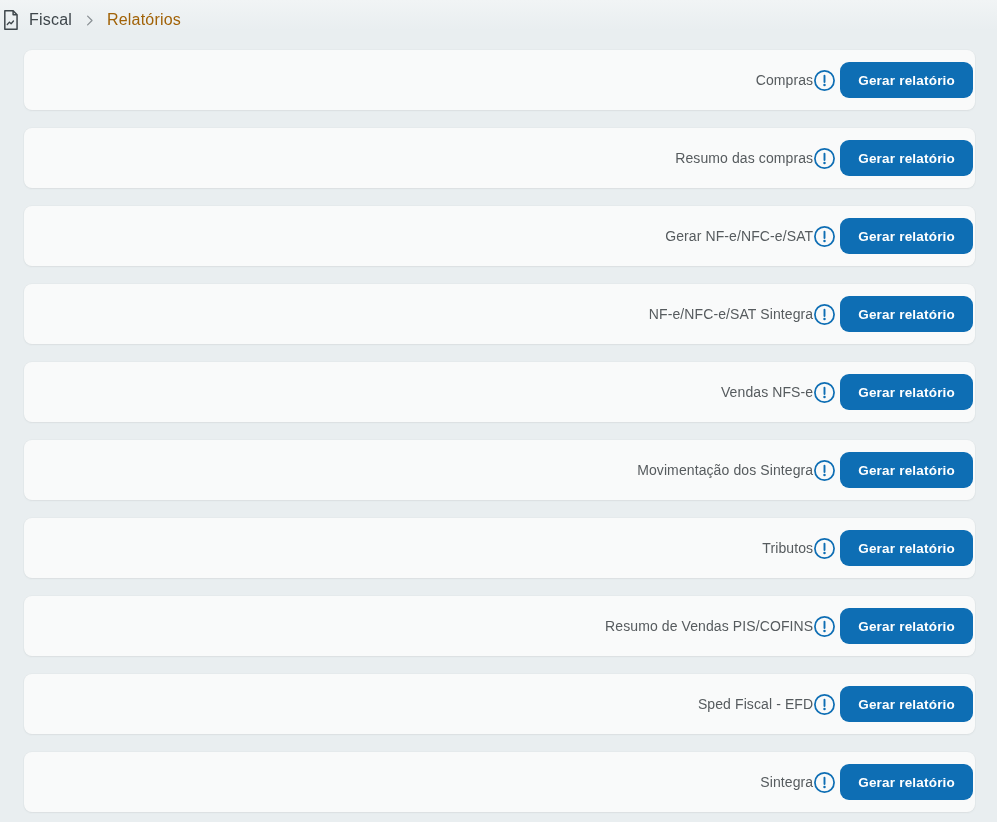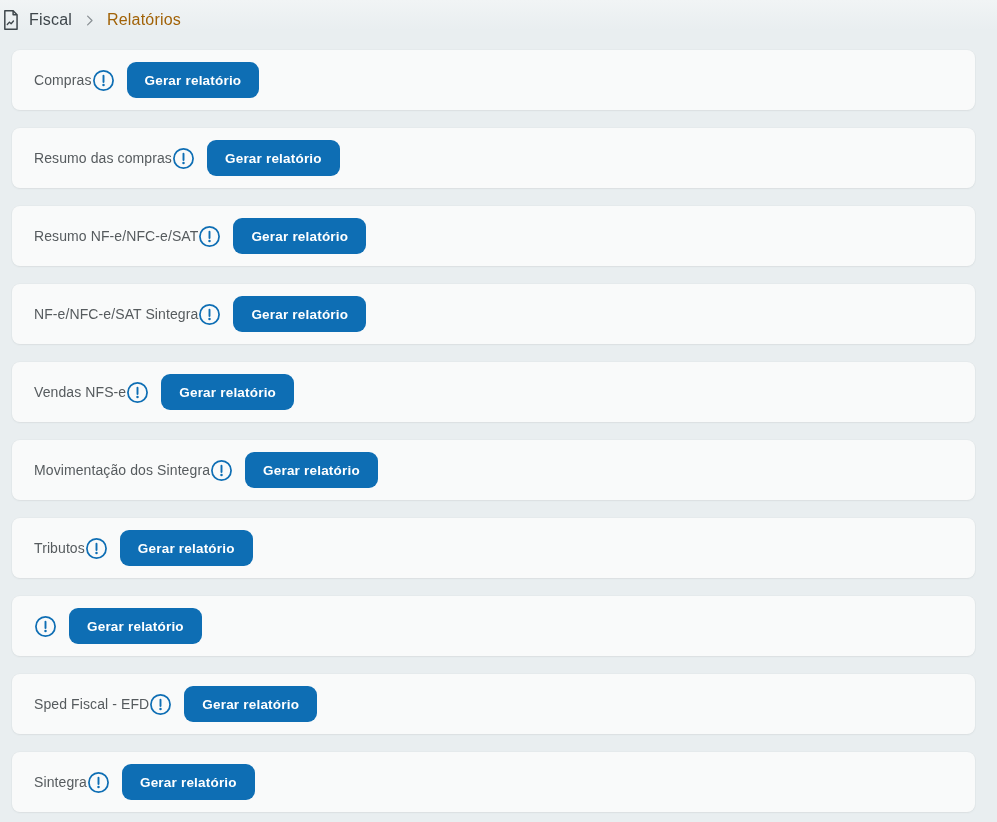--- a/index.html
+++ b/index.html
@@ -38,29 +38,30 @@
     gap: 18px;
     padding: 10px 22px 0 12px;
   }
   .report-card {
     height: 60px;
     background: #f9fafa;
     border-radius: 8px;
     box-shadow: 0 1px 2px rgba(50,60,70,0.06), 0 0 0 1px rgba(50,60,70,0.02);
     display: flex;
     align-items: center;
-    justify-content: flex-start;
+    justify-content: flex-end;
     padding: 0 2px 0 22px;
+    margin-left: 12px;
   }
   .report-title {
     font-size: 14px;
     color: #565b5e;
     letter-spacing: .1px;
   }
-  .card-actions { display: flex; align-items: center; gap: 12px; }
+  .card-actions { display: flex; align-items: center; gap: 4px; }
   .info-icon {
     width: 23px; height: 23px;
     color: #0e6eb4;
     display: flex; align-items: center; justify-content: center;
     cursor: pointer;
   }
   .generate-btn {
     background: #0e6eb4;
     color: #ffffff;
     border: none;
@@ -119,21 +120,21 @@
           <circle cx="12" cy="12" r="10" stroke="currentColor" stroke-width="1.8"></circle>
           <line x1="12" y1="7" x2="12" y2="13.5" stroke="currentColor" stroke-width="2" stroke-linecap="round"></line>
           <circle cx="12" cy="16.8" r="1.3" fill="currentColor"></circle>
         </svg>
       </span>
       <button class="generate-btn">Gerar relatório</button>
     </div>
   </div>
 
   <div class="report-card">
-    <span class="report-title">Resumo NF-e/NFC-e/SAT</span>
+    <span class="report-title">Gerar NF-e/NFC-e/SAT</span>
     <div class="card-actions">
       <span class="info-icon">
         <svg width="23" height="23" viewBox="0 0 24 24" fill="none">
           <circle cx="12" cy="12" r="10" stroke="currentColor" stroke-width="1.8"></circle>
           <line x1="12" y1="7" x2="12" y2="13.5" stroke="currentColor" stroke-width="2" stroke-linecap="round"></line>
           <circle cx="12" cy="16.8" r="1.3" fill="currentColor"></circle>
         </svg>
       </span>
       <button class="generate-btn">Gerar relatório</button>
     </div>
@@ -189,20 +190,21 @@
           <circle cx="12" cy="12" r="10" stroke="currentColor" stroke-width="1.8"></circle>
           <line x1="12" y1="7" x2="12" y2="13.5" stroke="currentColor" stroke-width="2" stroke-linecap="round"></line>
           <circle cx="12" cy="16.8" r="1.3" fill="currentColor"></circle>
         </svg>
       </span>
       <button class="generate-btn">Gerar relatório</button>
     </div>
   </div>
 
   <div class="report-card">
+    <span class="report-title">Resumo de Vendas PIS/COFINS</span>
     <div class="card-actions">
       <span class="info-icon">
         <svg width="23" height="23" viewBox="0 0 24 24" fill="none">
           <circle cx="12" cy="12" r="10" stroke="currentColor" stroke-width="1.8"></circle>
           <line x1="12" y1="7" x2="12" y2="13.5" stroke="currentColor" stroke-width="2" stroke-linecap="round"></line>
           <circle cx="12" cy="16.8" r="1.3" fill="currentColor"></circle>
         </svg>
       </span>
       <button class="generate-btn">Gerar relatório</button>
     </div>

